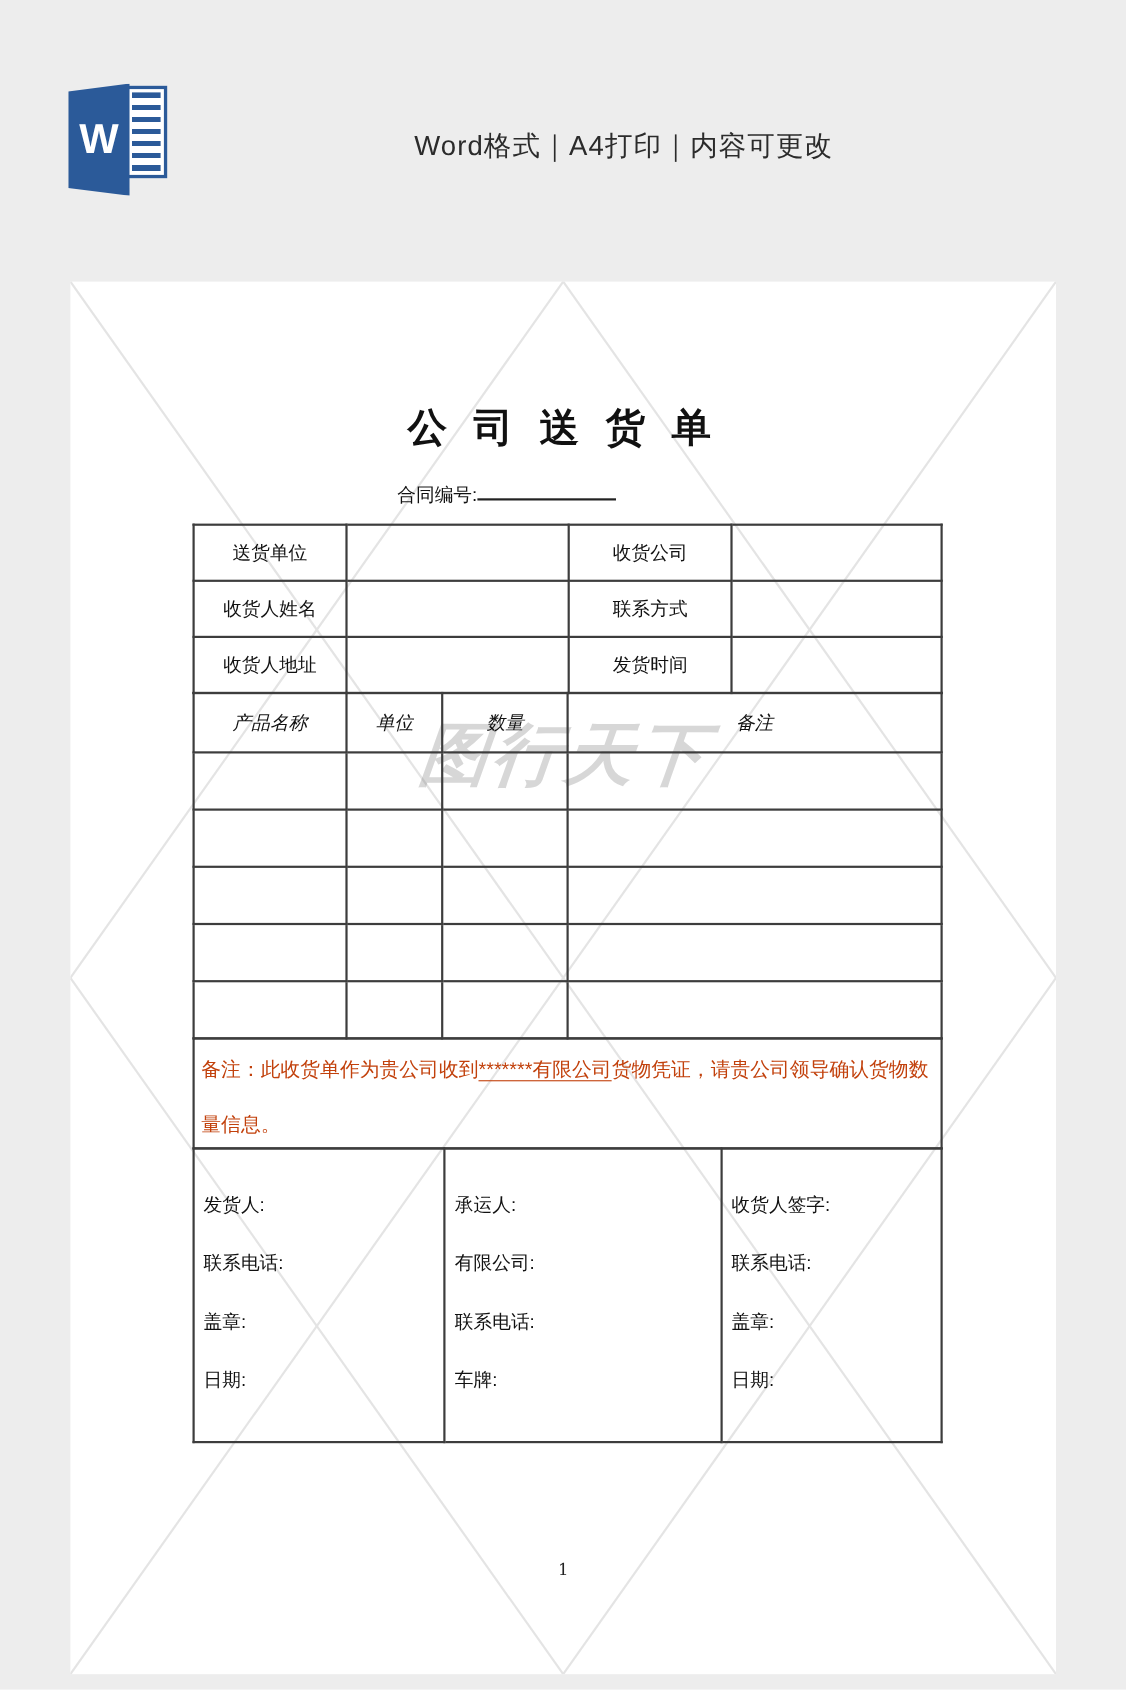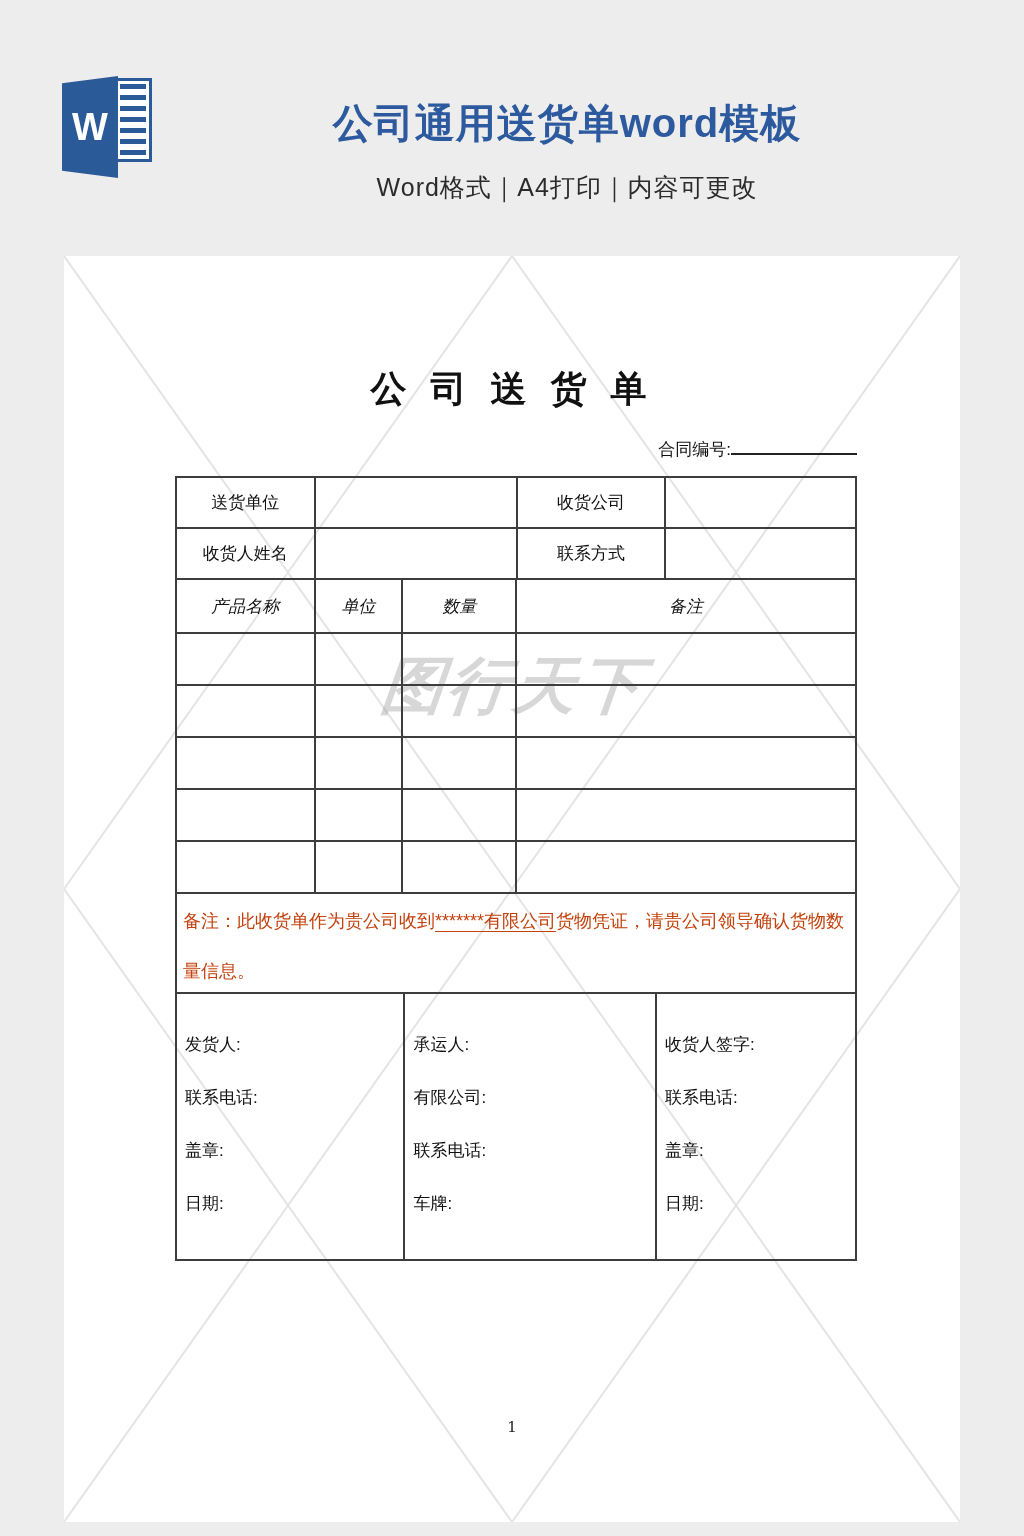--- a/index.html
+++ b/index.html
@@ -23,21 +23,21 @@
   .tpl-title{margin:0;font-size:40px;font-weight:bold;color:#2d5a9e;letter-spacing:1px;}
   .tpl-subtitle{margin-top:20px;font-size:25px;color:#2b2b2b;letter-spacing:1px;}
   
   .a4-page{position:relative;width:896px;height:1266px;margin:0 auto;background:#ffffff;}
   .wm-lines{position:absolute;left:0;top:0;width:896px;height:1266px;z-index:0;}
   .wm-logo{position:absolute;left:318px;top:388px;z-index:0;
     font-family:"DejaVu Serif","Liberation Serif",serif;font-style:italic;font-weight:bold;
     font-size:62px;letter-spacing:4px;color:rgba(110,110,110,0.28);transform:skewX(-6deg);}
   .doc-content{position:relative;z-index:1;}
   .doc-title{margin:0;padding-top:115px;text-align:center;font-size:36px;line-height:1;font-weight:bold;letter-spacing:7px;color:#111;}
-  .contract-line{margin-top:31px;margin-right:103px;text-align:right;font-size:17px;color:#111;}
+  .contract-line{margin-top:31px;margin-right:103px;text-align:center;font-size:17px;color:#111;}
   .contract-blank{display:inline-block;width:126px;height:14px;border-bottom:2px solid #222;vertical-align:baseline;}
   table{border-collapse:collapse;table-layout:fixed;width:682px;margin-left:111px;background:transparent;}
   td{border:2px solid #3d3d3d;font-size:17px;color:#111;background:transparent;}
   .info-table{margin-top:15px;}
   .info-table td{height:47px;text-align:center;}
   .product-table{margin-top:-2px;}
   .product-table td.hdr{height:50px;text-align:center;font-style:italic;}
   .product-table td.empty{height:48px;}
   .note-box{box-sizing:border-box;width:682px;margin-left:111px;margin-top:-2px;height:102px;
     border:2px solid #3d3d3d;padding:2px 6px;font-size:18px;line-height:50px;color:#c2410c;}
@@ -52,21 +52,20 @@
 <body>
 
 <div class="header">
   <div class="word-icon">
     <div class="doc-sheet"></div>
     <div class="doc-front">
       <span>W</span>
     </div>
   </div>
   <div class="header-text">
-    <h1 class="tpl-title">公司通用送货单word模板</h1>
     <div class="tpl-subtitle">Word格式｜A4打印｜内容可更改</div>
   </div>
 </div>
 
 <div class="a4-page">
 
   <svg class="wm-lines" viewBox="0 0 896 1266" preserveAspectRatio="none">
     <g stroke="#d9d9d9" stroke-width="2" opacity="0.7">
       <line x1="0" y1="0" x2="448" y2="633"></line>
       <line x1="448" y1="0" x2="0" y2="633"></line>
@@ -100,20 +99,26 @@
           <tr>
         <td>送货单位</td>
         <td></td>
         <td>收货公司</td>
         <td></td>
       </tr>
       <tr>
         <td>收货人姓名</td>
         <td></td>
         <td>联系方式</td>
+        <td></td>
+      </tr>
+      <tr>
+        <td>收货人地址</td>
+        <td></td>
+        <td>发货时间</td>
         <td></td>
       </tr>
     </tbody>
       </table>
 
     <table class="product-table">
       <colgroup>
           <col style="width:20.4%">
           <col style="width:12.9%">
           <col style="width:16.7%">

